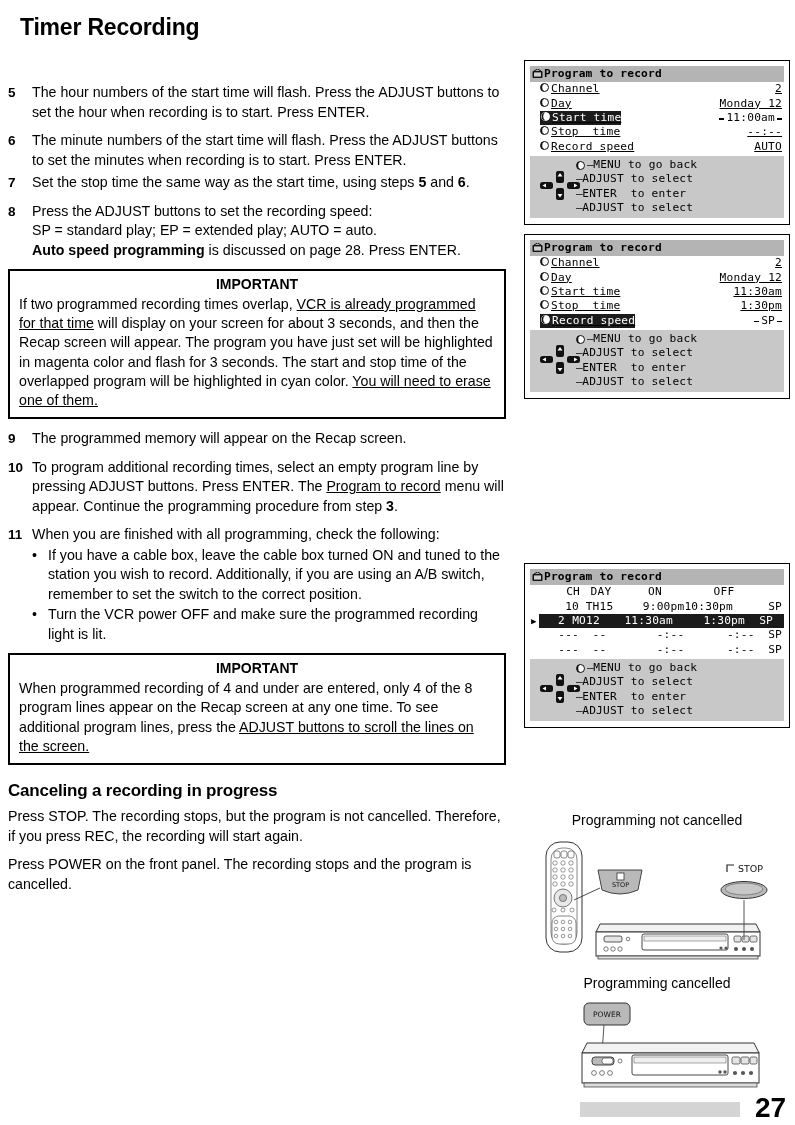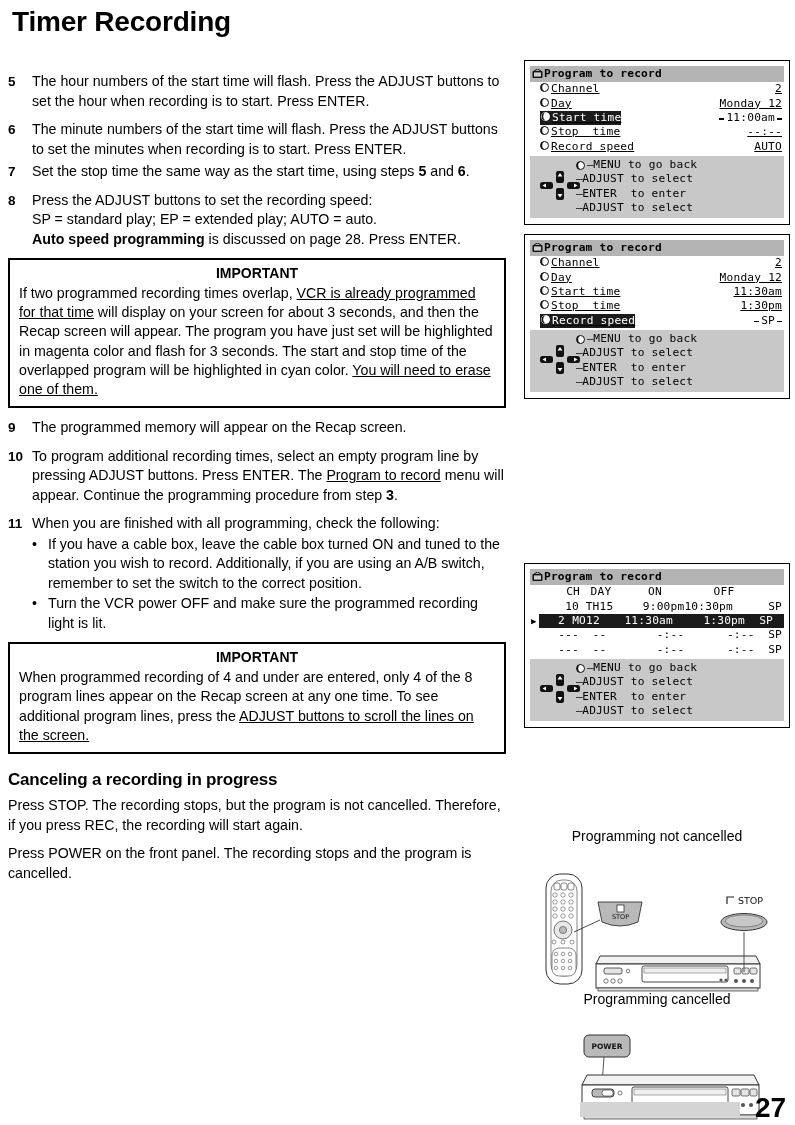--- a/index.html
+++ b/index.html
@@ -11,21 +11,21 @@
     position:relative;
     overflow:hidden;
   }
   .page{position:relative;width:795px;height:1125px;}
 
   
   .left-col{
     position:absolute;left:6px;top:0;width:500px;
   }
   h1.page-title{
-    font-size:28px;font-weight:bold;margin:4px;padding:2px 0 0 2px;
+    font-size:23px;font-weight:bold;margin:12px;padding:2px 0 0 2px;
     letter-spacing:-0.2px;
   }
   h2.section-head{
     font-size:17px;font-weight:bold;margin:0;padding:6px 0 6px 2px;
     letter-spacing:-0.2px;
   }
   .step{
     display:flex;align-items:flex-start;
     margin:0 0 9px 0;
   }
@@ -127,21 +127,21 @@
   .help-line.first{padding-left:46px;}
   .dpad{
     position:absolute;left:10px;top:14px;width:36px;height:30px;
   }
   .caption{
     text-align:center;font-size:13.5px;margin-top:5px;
   }
 
   
   .illus-label{
-    text-align:center;font-size:14px;margin:16px;
+    text-align:center;font-size:14px;margin:0;
   }
   .figwrap{position:relative;}
 
   
   .foot-bar{
     position:absolute;left:580px;top:1102px;width:160px;height:15px;background:#d4d4d4;
   }
   .page-num{
     position:absolute;left:755px;top:1092px;font-size:28px;font-weight:bold;
   }
@@ -554,21 +554,21 @@
           <ellipse cx="220" cy="62" rx="23" ry="8.5" fill="#b9b9b9" stroke="#333" stroke-width="1"></ellipse>
           <ellipse cx="220" cy="61" rx="19" ry="6" fill="#c7c7c7" stroke="#555" stroke-width="0.6"></ellipse>
           <path d="M203,44 L203,37 L210,37" fill="none" stroke="#222" stroke-width="1.2"></path>
           <text x="214" y="44" font-family="DejaVu Sans, sans-serif" font-size="9.5" fill="#111">STOP</text>
         </svg>
       </div>
     </div>
 
     <div style="position:absolute;top:975px;left:0;width:266px;">
       <p class="illus-label">Programming cancelled</p>
-      <div class="figwrap" style="height:110px;font-weight:bold;">
+      <div class="figwrap" style="height:110px;">
         <svg width="266" height="110" viewBox="0 0 266 110">
 
           <rect x="60" y="12" width="46" height="22" rx="5" fill="#b9b9b9" stroke="#333" stroke-width="1"></rect>
           <text x="83" y="26" font-family="DejaVu Sans, sans-serif" font-size="7.5" text-anchor="middle" fill="#111">POWER</text>
           <line x1="80" y1="34" x2="78" y2="62" stroke="#444" stroke-width="0.9"></line>
 
           <path d="M58,62 L63,52 L230,52 L235,62 Z" fill="#f2f2f2" stroke="#333" stroke-width="1"></path>
           <rect x="58" y="62" width="177" height="30" fill="#fff" stroke="#333" stroke-width="1"></rect>
           <rect x="60" y="92" width="173" height="4" fill="#dcdcdc" stroke="#333" stroke-width="0.7"></rect>
           <rect x="108" y="64" width="96" height="20" rx="2" fill="#fff" stroke="#333" stroke-width="0.9"></rect>

